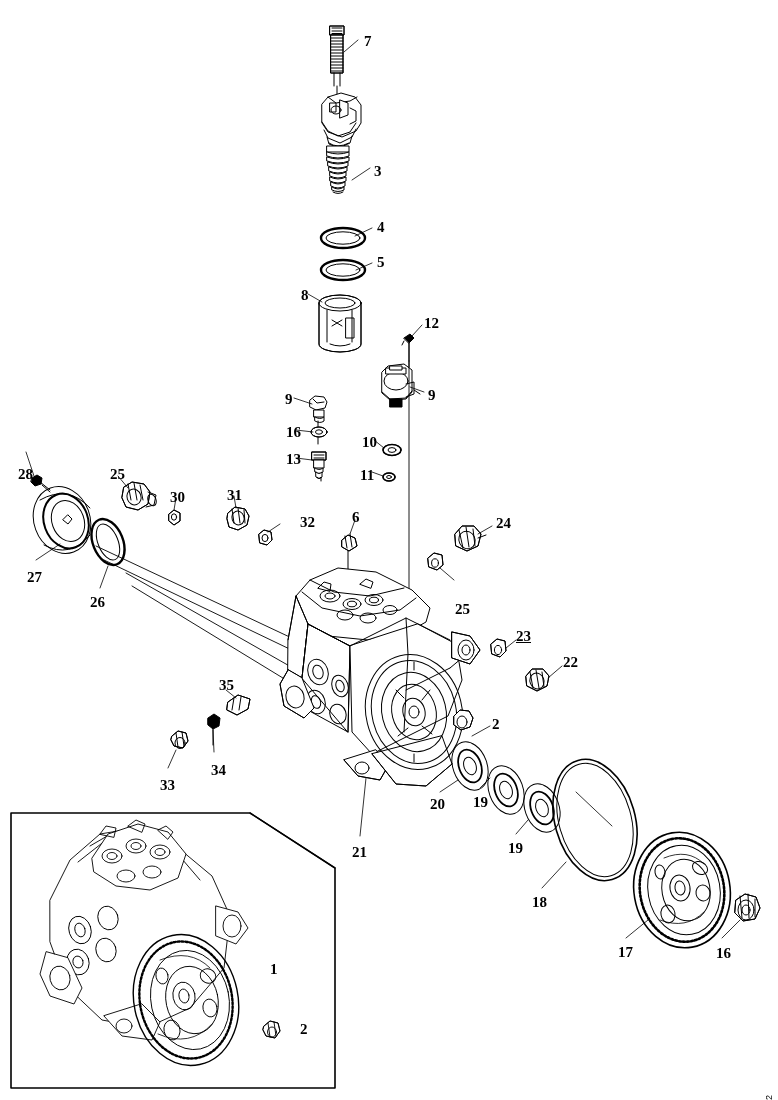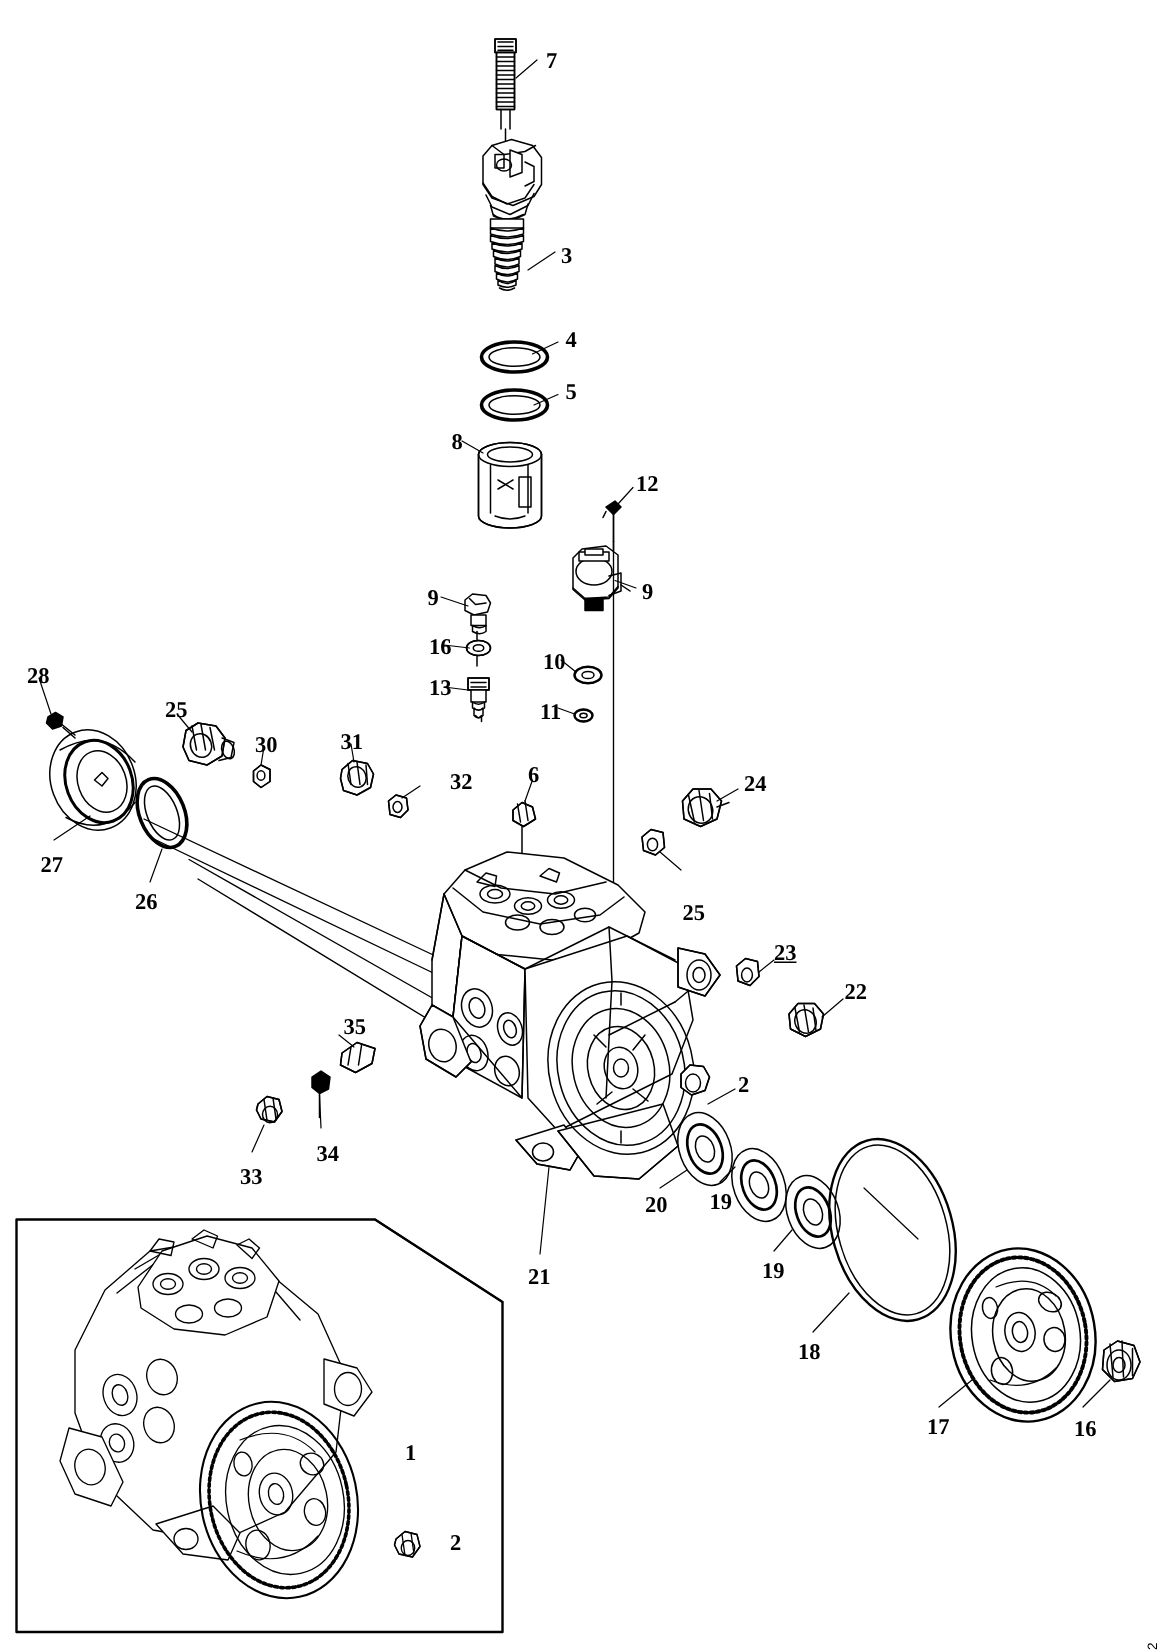--- a/index.html
+++ b/index.html
@@ -483,33 +483,33 @@
   <div class="callout" style="left:377px;top:220px;">4</div>
   <div class="callout" style="left:377px;top:255px;">5</div>
   <div class="callout" style="left:301px;top:288px;">8</div>
   <div class="callout" style="left:424px;top:316px;">12</div>
   <div class="callout" style="left:428px;top:388px;">9</div>
   <div class="callout" style="left:285px;top:392px;">9</div>
   <div class="callout" style="left:286px;top:425px;">16</div>
   <div class="callout" style="left:286px;top:452px;">13</div>
   <div class="callout" style="left:362px;top:435px;">10</div>
   <div class="callout" style="left:360px;top:468px;">11</div>
-  <div class="callout" style="left:18px;top:444px;text-align:center;">28</div>
+  <div class="callout" style="left:18px;top:467px;text-align:center;">28</div>
   <div class="callout" style="left:110px;top:467px;">25</div>
   <div class="callout" style="left:170px;top:490px;">30</div>
   <div class="callout" style="left:227px;top:488px;">31</div>
   <div class="callout" style="left:276px;top:515px;margin-left:24px;">32</div>
   <div class="callout" style="left:352px;top:510px;">6</div>
   <div class="callout" style="left:496px;top:516px;">24</div>
   <div class="callout" style="left:27px;top:570px;text-align:right;">27</div>
   <div class="callout" style="left:90px;top:595px;">26</div>
   <div class="callout" style="left:455px;top:590px;margin-top:12px;">25</div>
   <div class="callout" style="left:516px;top:629px;text-decoration:underline;">23</div>
   <div class="callout" style="left:563px;top:655px;">22</div>
-  <div class="callout" style="left:229px;top:678px;">35</div>
+  <div class="callout" style="left:219px;top:678px;">35</div>
   <div class="callout" style="left:211px;top:763px;font-family:Liberation Serif, serif;">34</div>
   <div class="callout" style="left:160px;top:778px;">33</div>
   <div class="callout" style="left:492px;top:717px;">2</div>
   <div class="callout" style="left:430px;top:797px;">20</div>
   <div class="callout" style="left:352px;top:845px;">21</div>
   <div class="callout" style="left:473px;top:795px;">19</div>
   <div class="callout" style="left:508px;top:841px;">19</div>
   <div class="callout" style="left:532px;top:895px;">18</div>
   <div class="callout" style="left:618px;top:945px;">17</div>
   <div class="callout" style="left:716px;top:946px;">16</div>

